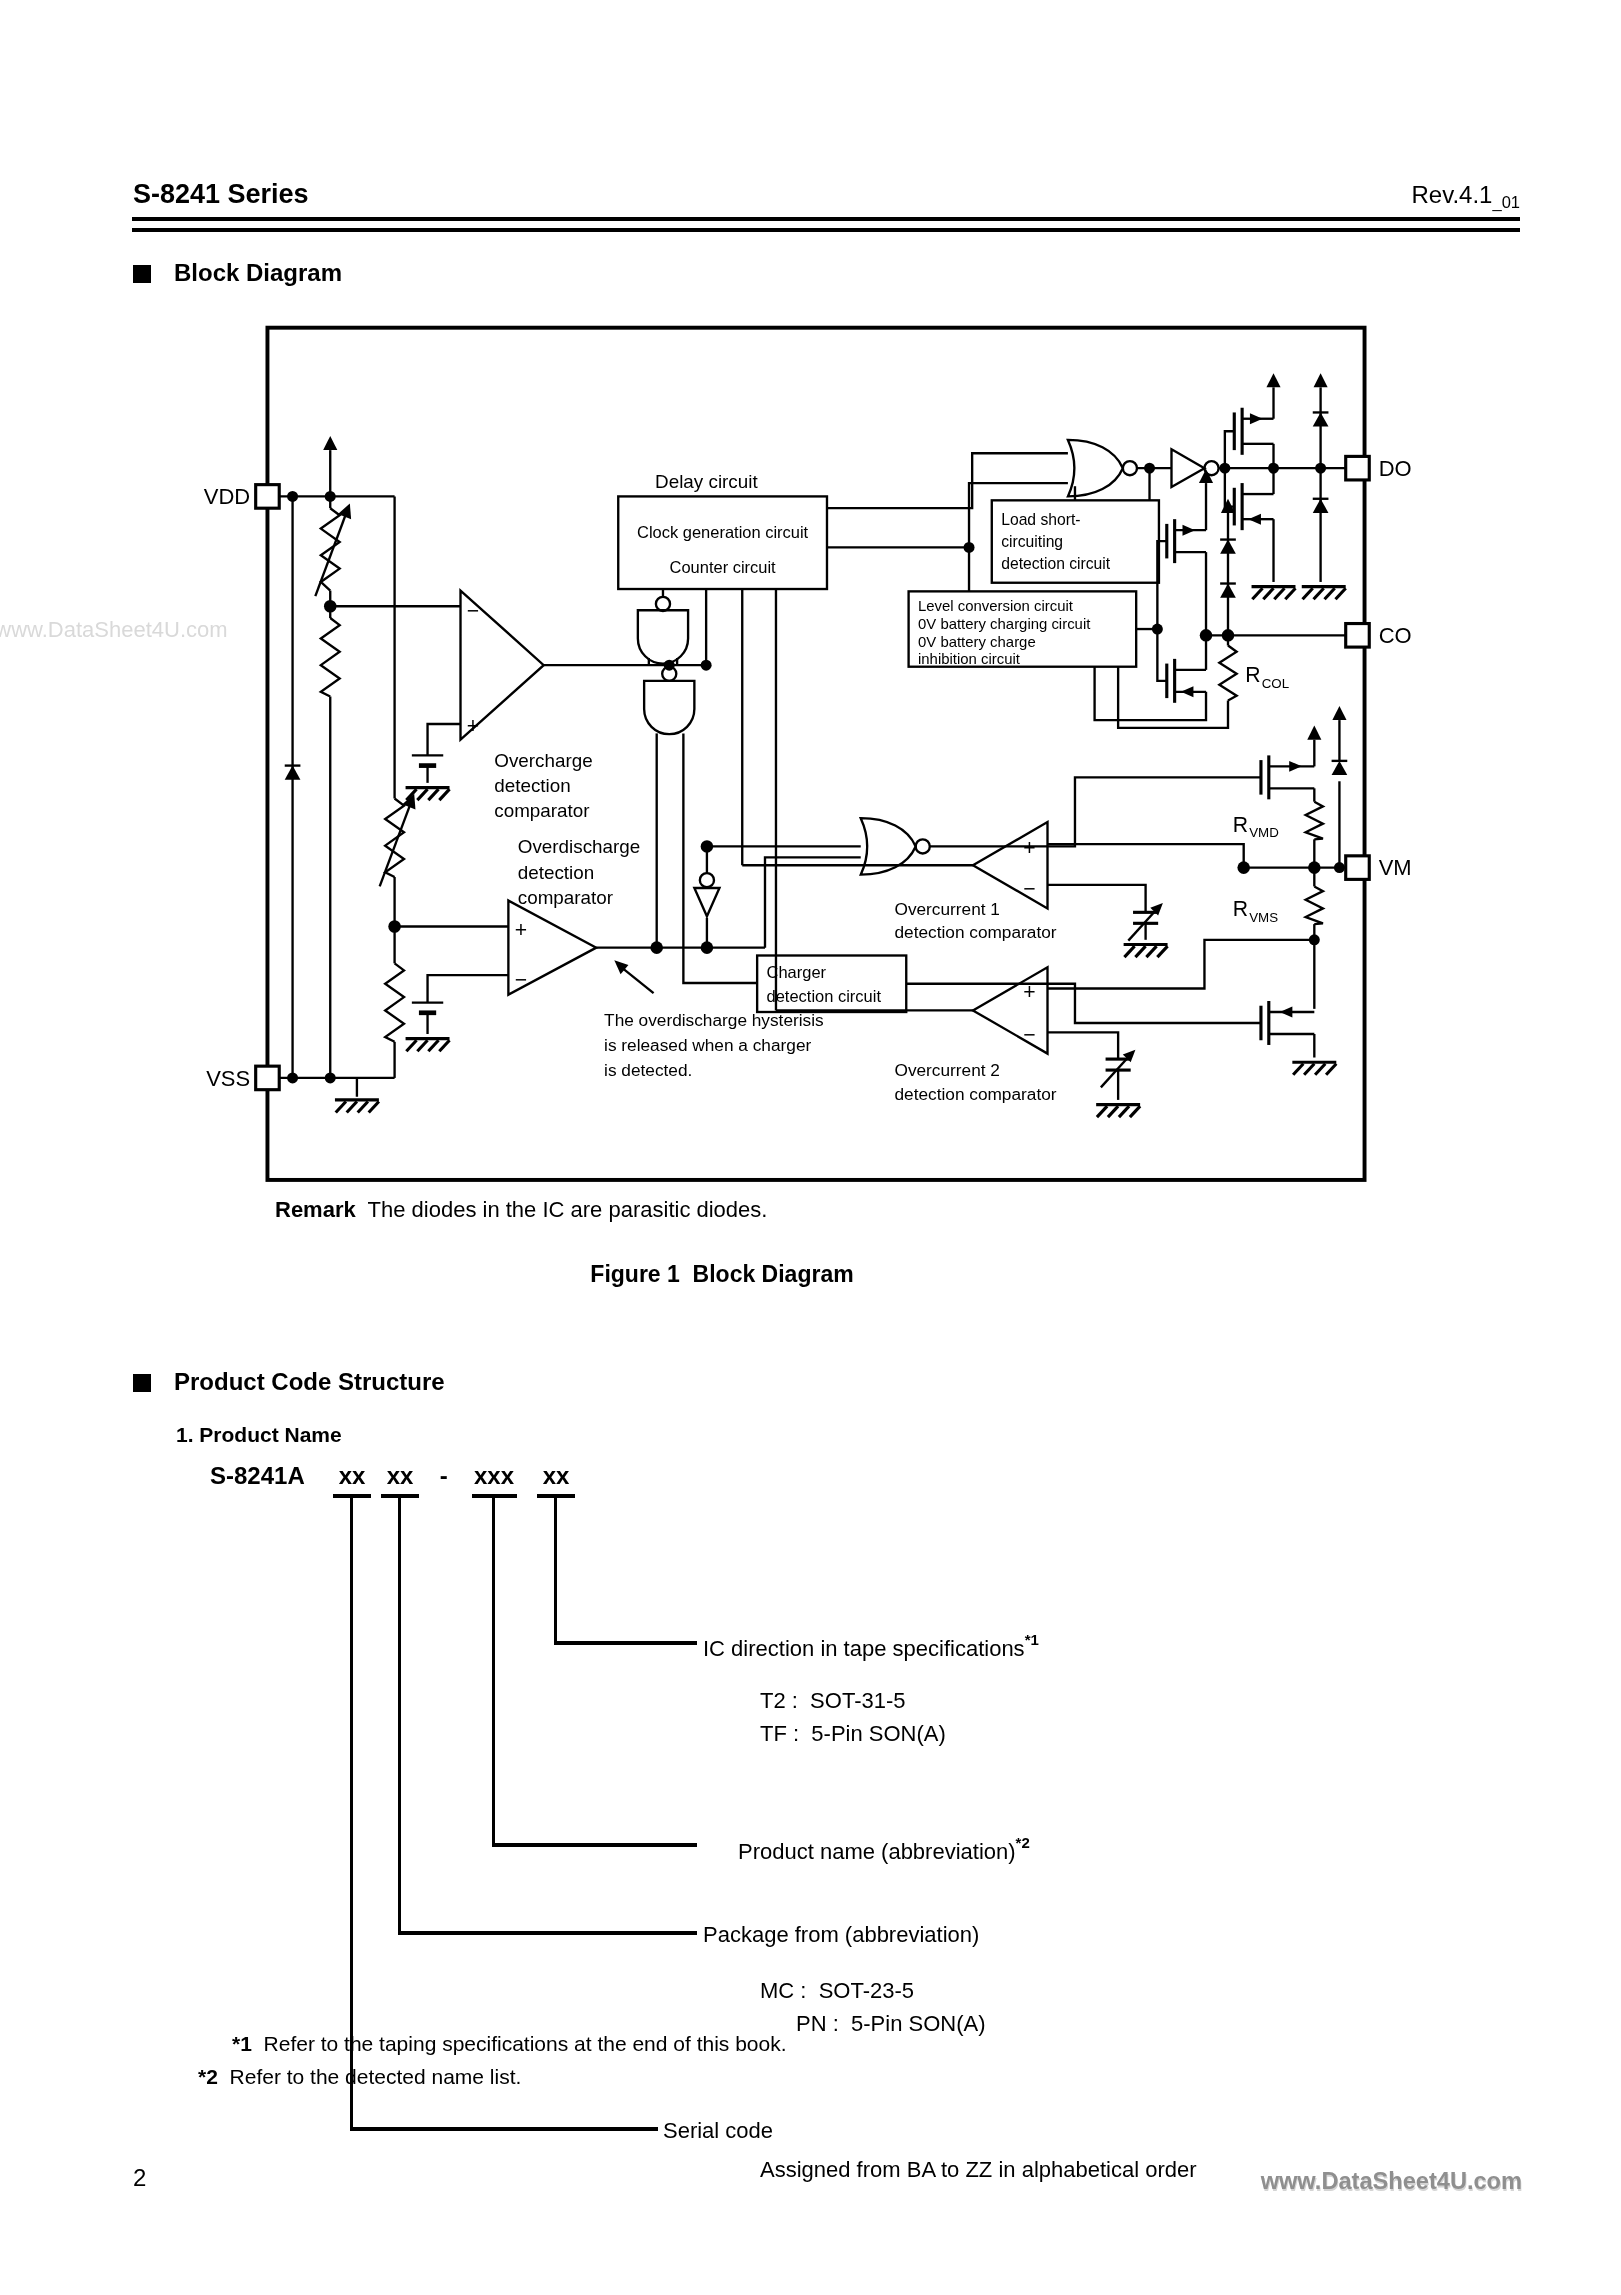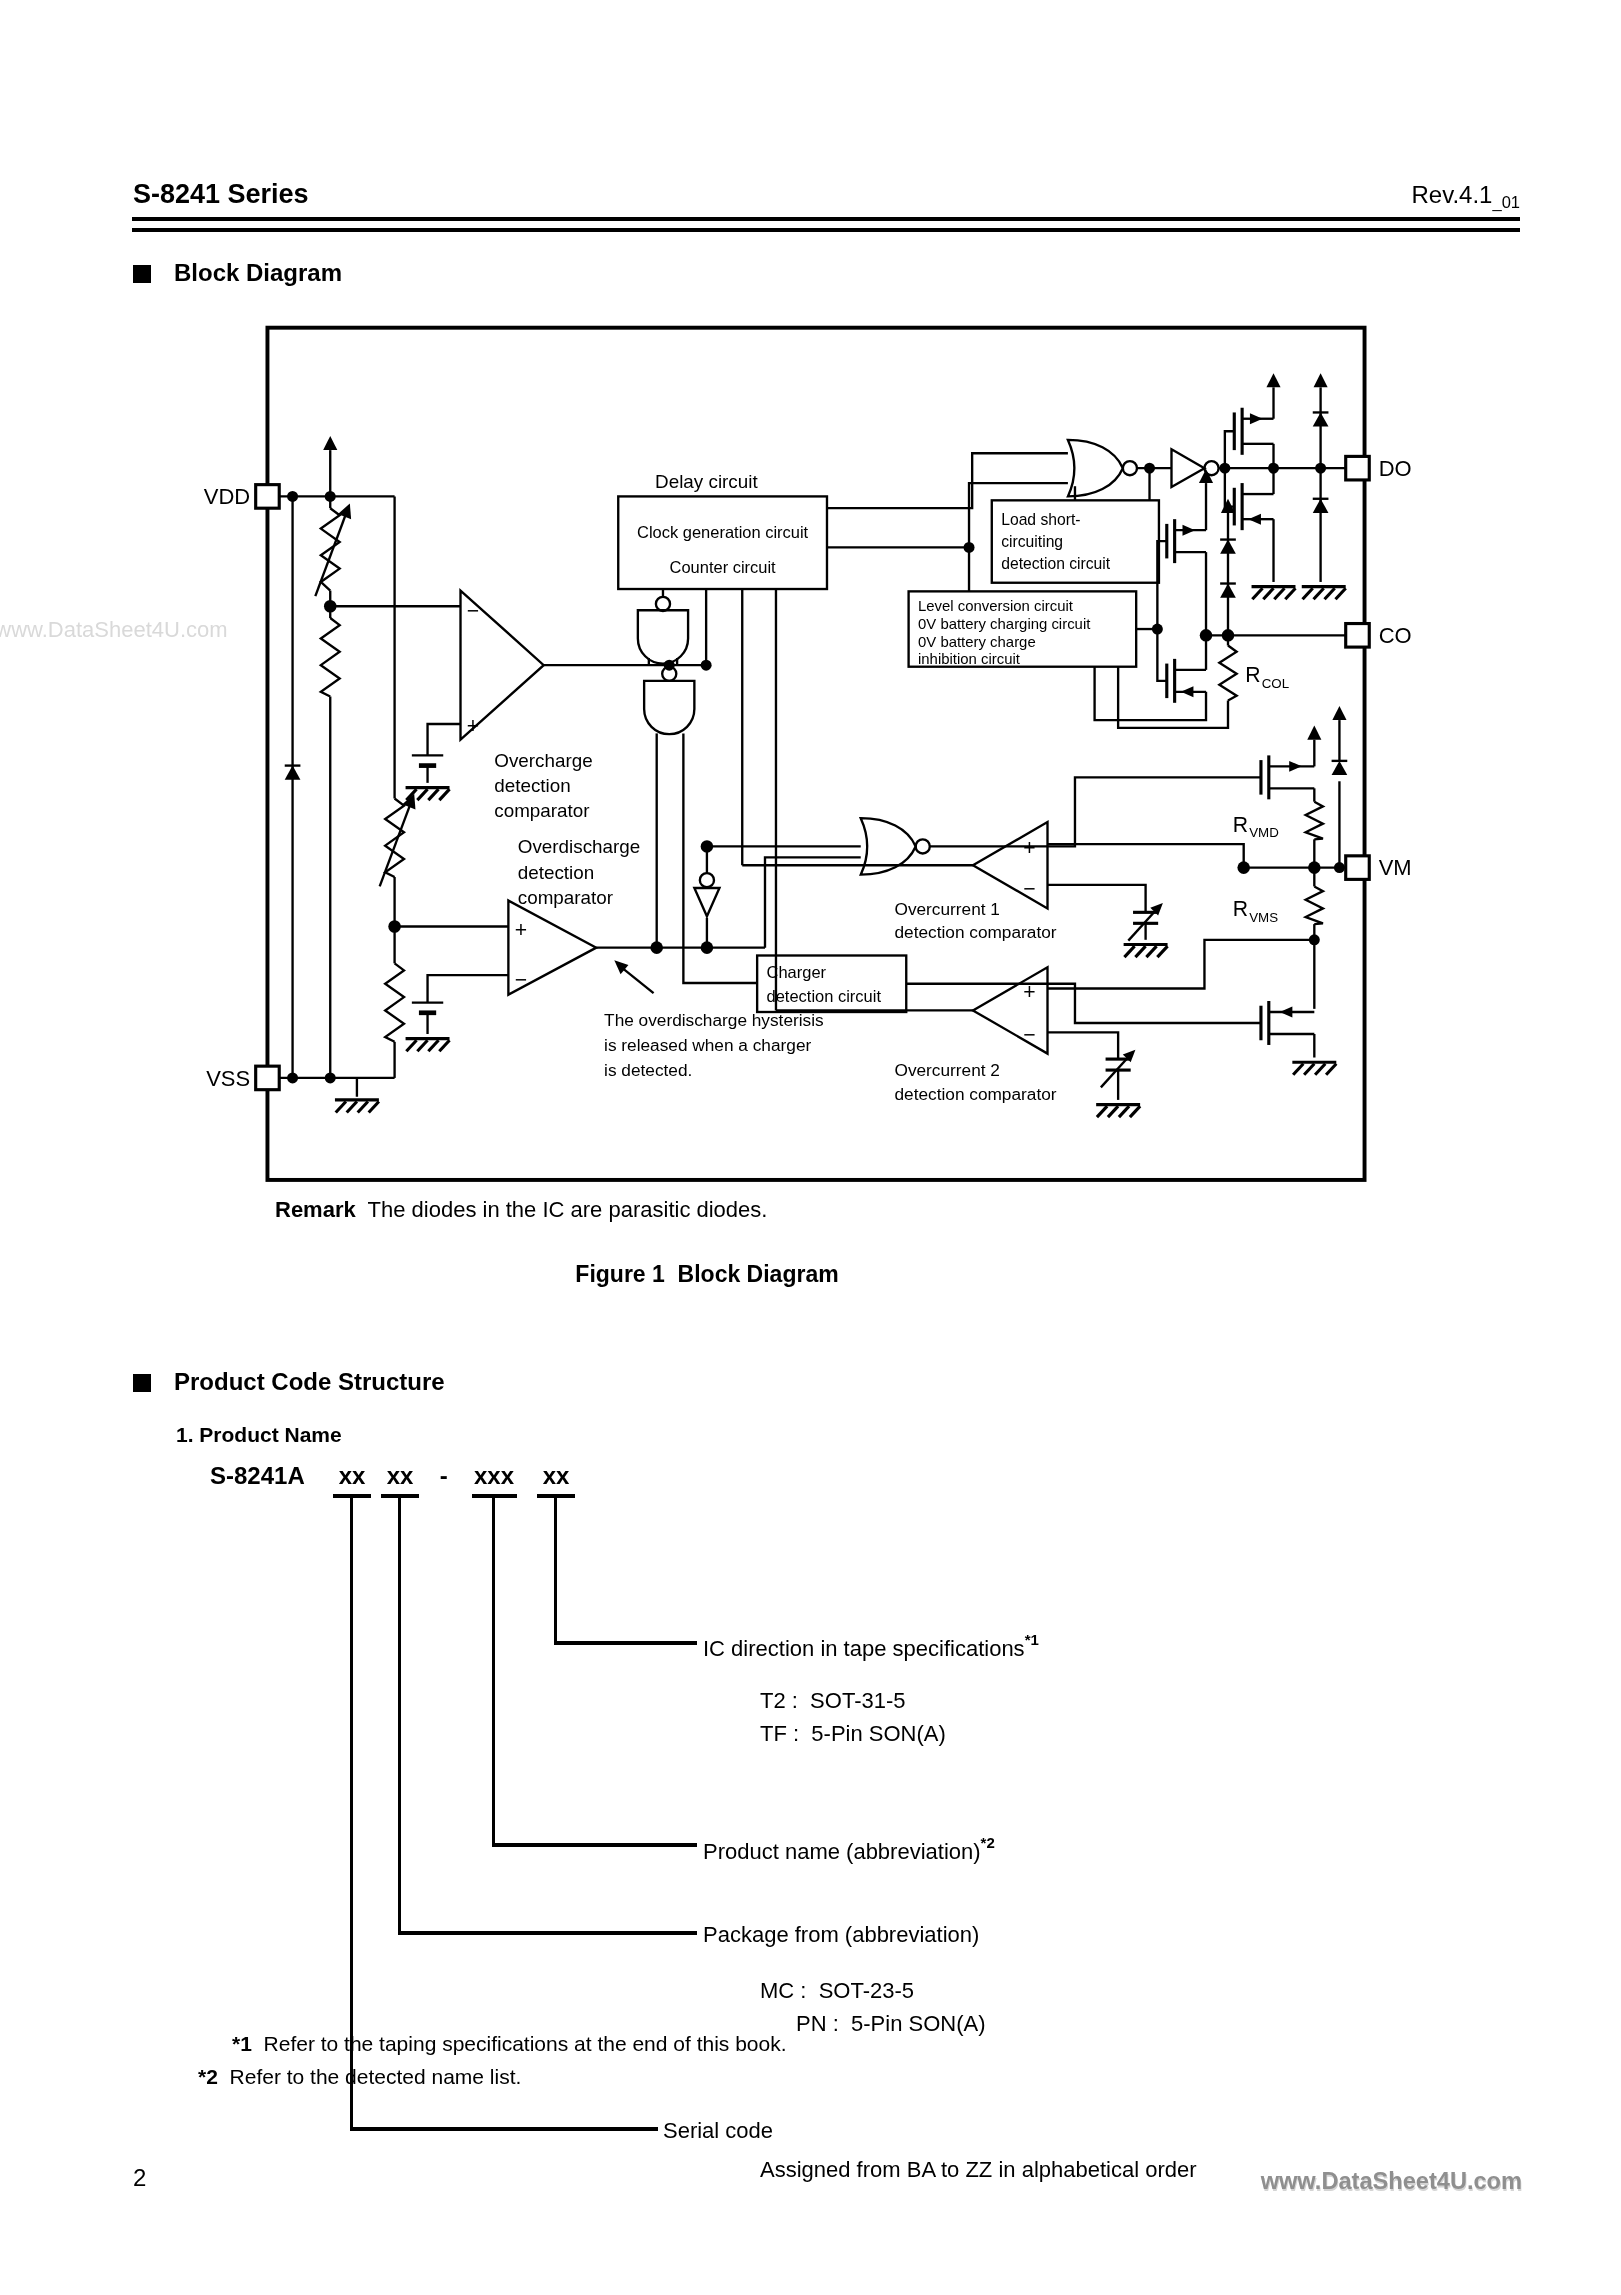--- a/index.html
+++ b/index.html
@@ -348,21 +348,21 @@
           <text x="421" y="860">−</text>
         <text x="1069" y="692">+</text>
           <text x="1069" y="744">−</text>
         <text x="1069" y="876">+</text>
           <text x="1069" y="930">−</text>
       </g>
     </g>
   </svg>
 
   <div class="abs" style="left:275px;top:1197px;font-size:22px;"><span class="b">Remark</span><span>  </span><span>The diodes in the IC are parasitic diodes.</span></div>
-  <div class="abs b" style="left:0;top:1261px;width:1414px;text-align:center;font-size:23px;">Figure 1  Block Diagram</div>
+  <div class="abs b" style="left:0;top:1261px;width:1414px;text-align:center;font-size:23px;padding-left:15px;">Figure 1  Block Diagram</div>
 
   <div class="sqbullet" style="left:133px;top:1374px;"></div>
   <div class="abs b" style="left:174px;top:1368px;font-size:24px;">Product Code Structure</div>
   <div class="abs b" style="left:176px;top:1423px;font-size:21px;">1. Product Name</div>
 
   <div class="abs b" style="left:210px;top:1462px;font-size:24px;">S-8241A</div>
   <div class="abs b" style="left:333px;top:1462px;width:38px;text-align:center;font-size:24px;">xx</div>
   <div class="abs b" style="left:381px;top:1462px;width:38px;text-align:center;font-size:24px;">xx</div>
   <div class="abs b" style="left:432px;top:1462px;width:23.6px;text-align:center;font-size:24px;">-</div>
   <div class="abs b" style="left:472px;top:1462px;width:44px;text-align:center;font-size:24px;">xxx</div>
@@ -379,21 +379,21 @@
   <div class="callout" style="left:554px;top:1498px;width:3.1px;height:146px;"></div>
 
   <div class="callout" style="left:554px;top:1641px;width:143px;height:3.9px;"></div>
   <div class="callout" style="left:492px;top:1843px;width:205px;height:3.9px;"></div>
   <div class="callout" style="left:398px;top:1931px;width:299px;height:3.9px;"></div>
   <div class="callout" style="left:350px;top:2127px;width:308px;height:3.9px;"></div>
 
   <div class="abs" style="left:703px;top:1631px;font-size:22px;"><span>IC direction in tape specifications</span><span class="b" style="font-size:15px;vertical-align:11px;">*1</span></div>
   <div class="abs" style="left:760px;top:1688px;font-size:22px;">T2 :  SOT-31-5</div>
   <div class="abs" style="left:760px;top:1721px;font-size:22px;">TF :  5-Pin SON(A)</div>
-  <div class="abs" style="left:703px;top:1834px;font-size:22px;text-align:right;"><span>Product name (abbreviation)</span><span class="b" style="font-size:15px;vertical-align:11px;">*2</span></div>
+  <div class="abs" style="left:738px;top:1834px;font-size:22px;text-align:right;"><span>Product name (abbreviation)</span><span class="b" style="font-size:15px;vertical-align:11px;">*2</span></div>
   <div class="abs" style="left:703px;top:1922px;font-size:22px;">Package from (abbreviation)</div>
   <div class="abs" style="left:760px;top:1978px;font-size:22px;">MC :  SOT-23-5</div>
   <div class="abs" style="left:760px;top:2011px;font-size:22px;margin-left:36px;">PN :  5-Pin SON(A)</div>
   <div class="abs" style="left:663px;top:2118px;font-size:22px;">Serial code</div>
 
   <div class="abs" style="left:760px;top:2157px;font-size:22px;">Assigned from BA to ZZ in alphabetical order</div>
 
   <div class="abs" style="left:198px;top:2032px;font-size:21px;margin-left:34px;"><span class="b">*1</span><span>  </span><span>Refer to the taping specifications at the end of this book.</span></div>
   <div class="abs" style="left:198px;top:2065px;font-size:21px;"><span class="b">*2</span><span>  </span><span>Refer to the detected name list.</span></div>
 

